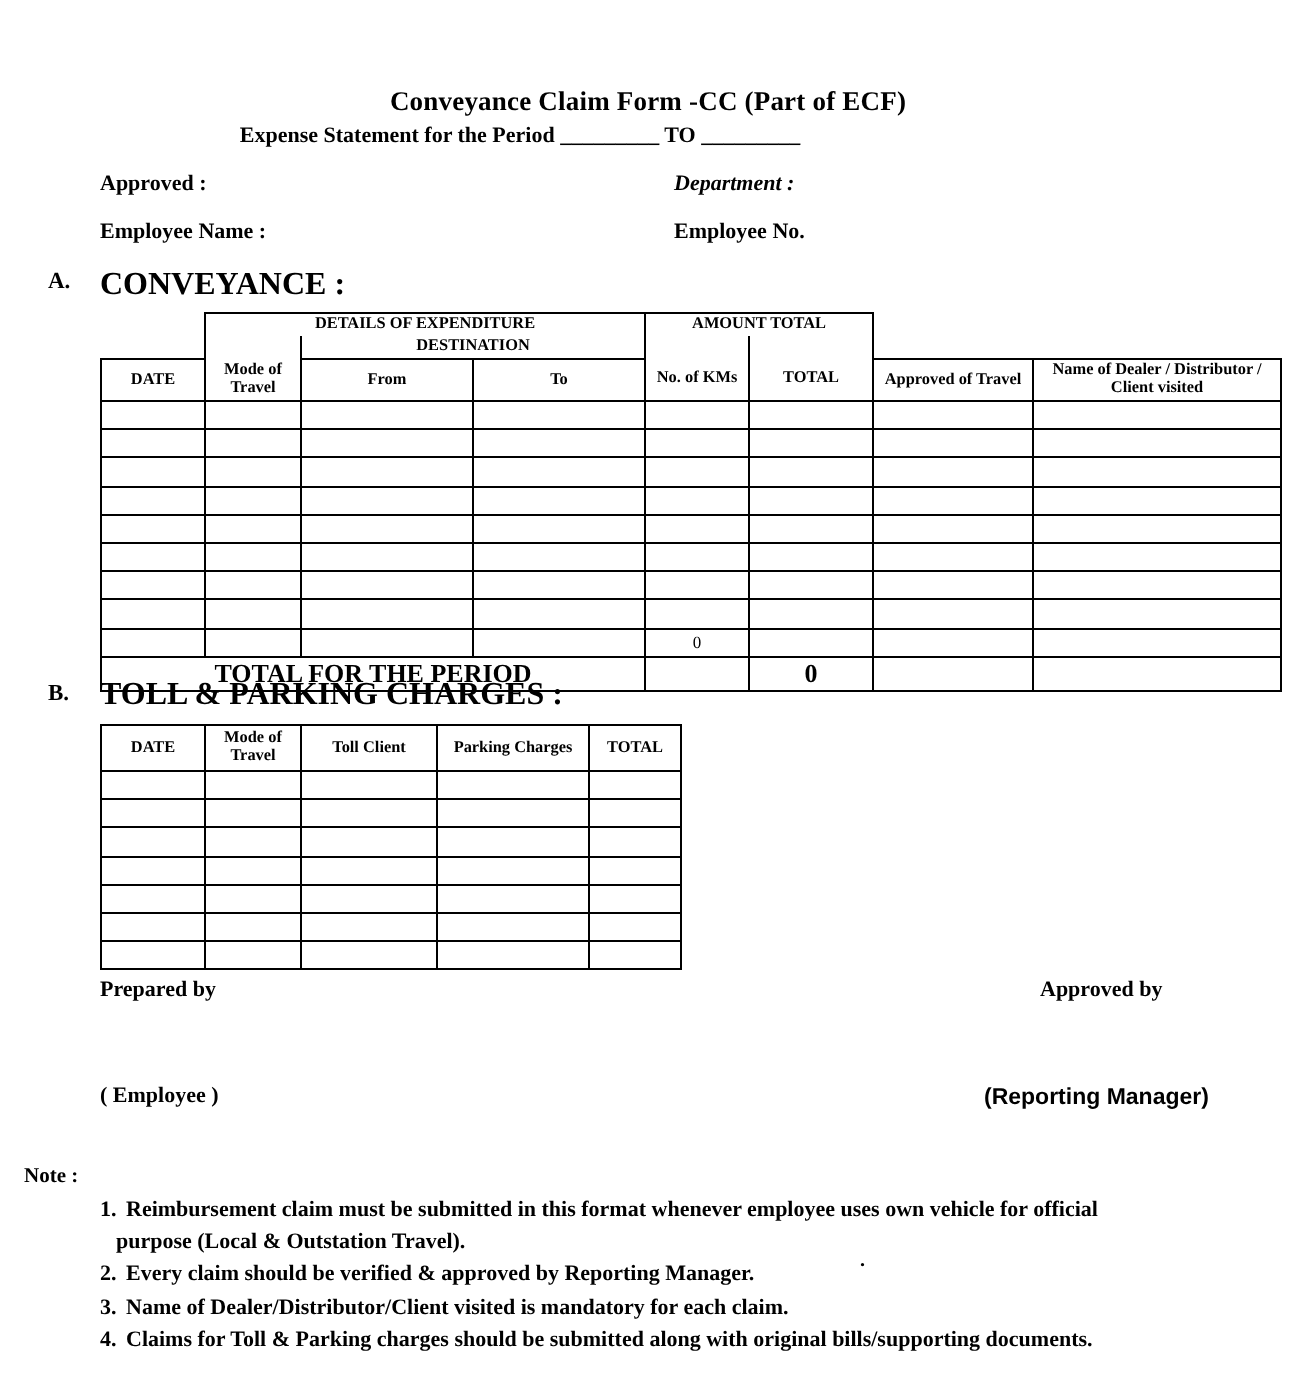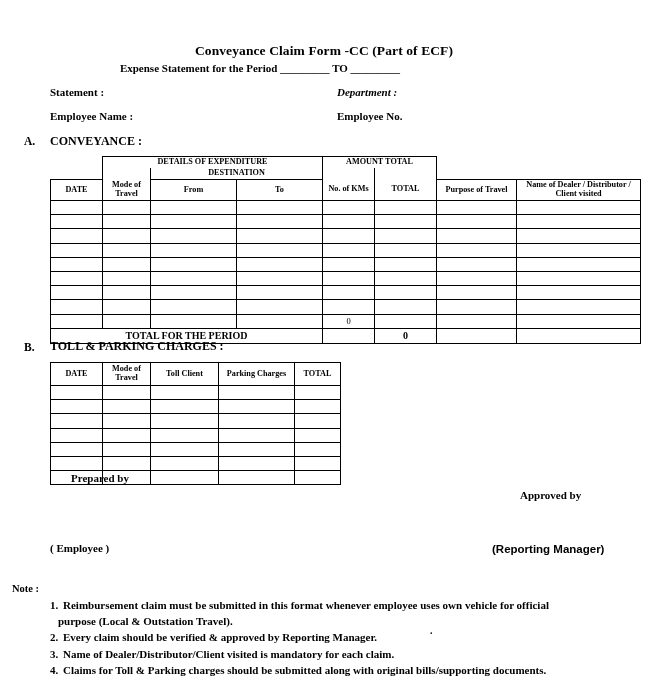--- a/index.html
+++ b/index.html
@@ -56,21 +56,21 @@
 
   
   .sec-letter {
     position: absolute;
     font-weight: bold;
     font-size: 11.5px;
   }
   .sec-label {
     position: absolute;
     font-weight: bold;
-    font-size: 12px;
+    font-size: 16px;
   }
   .secA-letter { top: 135px; left: 24px; }
   .secA-label  { top: 134px; left: 50px; }
   .secB-letter { top: 341px; left: 24px; }
   .secB-label  { top: 339px; left: 50px; }
 
   
   table.grid {
     position: absolute;
     border-collapse: collapse;
@@ -100,42 +100,42 @@
   #conveyance-table .hrow1 td,
   #conveyance-table .hrow1 th { height: 11px; }
   #conveyance-table .hrow2 td,
   #conveyance-table .hrow2 th { height: 11px; }
   #conveyance-table .hrow3 td,
   #conveyance-table .hrow3 th { height: 20px; }
   #conveyance-table tbody td { height: 13.2px; }
   #conveyance-table .total-row td {
     height: 14px;
     font-weight: bold;
-    font-size: 10px;
+    font-size: 13px;
   }
   .nb { border: none !important; }
   .cell-val { font-size: 8.5px; }
   .ta-right { text-align: right; padding-right: 3px; }
 
   
   #toll-table {
     top: 362px;
     left: 50px;
     width: 290px;
   }
   #toll-table th { height: 22px; }
   #toll-table tbody td { height: 13.2px; }
 
   
   .sig {
     position: absolute;
     font-weight: bold;
     font-size: 11px;
   }
-  .sig-prepared { top: 472px; left: 50px; margin-left: 21px; }
+  .sig-prepared { top: 489px; left: 50px; }
   .sig-approved { top: 489px; left: 520px; }
   .sig-employee { top: 542px; left: 50px; font-weight: bold; }
   .sig-manager  {
     top: 543px; left: 492px;
     font-weight: bold;
     font-family: "Liberation Sans", sans-serif;
     font-size: 11.5px;
   }
 
   
@@ -174,21 +174,21 @@
   }
 </style>
 </head>
 <body>
 
 <div class="page">
 
   <div class="title">Conveyance Claim Form -CC (Part of ECF)</div>
   <div class="subtitle">Expense Statement  for the Period _________  TO _________</div>
 
-  <div class="field f-location">Statement  :</div>
+  <div class="field f-location">Approved  :</div>
   <div class="field f-department">Department :</div>
   <div class="field f-empname">Employee Name :</div>
   <div class="field f-empno">Employee No.</div>
 
   <div class="sec-letter secA-letter">A.</div>
   <div class="sec-label secA-label">CONVEYANCE :</div>
 
   <table class="grid" id="conveyance-table">
     <colgroup>
       <col style="width:52px">
@@ -217,21 +217,21 @@
         <td class="nb"></td>
         <td class="nb"></td>
       </tr>
       <tr class="hrow3">
         <th>DATE</th>
         <th style="border-top:none">Mode of Travel</th>
         <th>From</th>
         <th>To</th>
         <th style="border-top:none">No. of KMs</th>
         <th style="border-top:none">TOTAL</th>
-        <th>Purpose of Travel</th>
+        <th>Approved of Travel</th>
         <th>Name of Dealer / Distributor / Client visited</th>
       </tr>
     </thead>
     <tbody>
       <tr>
         <td></td>
         <td></td>
         <td></td>
         <td></td>
         <td class="ta-right"></td>

